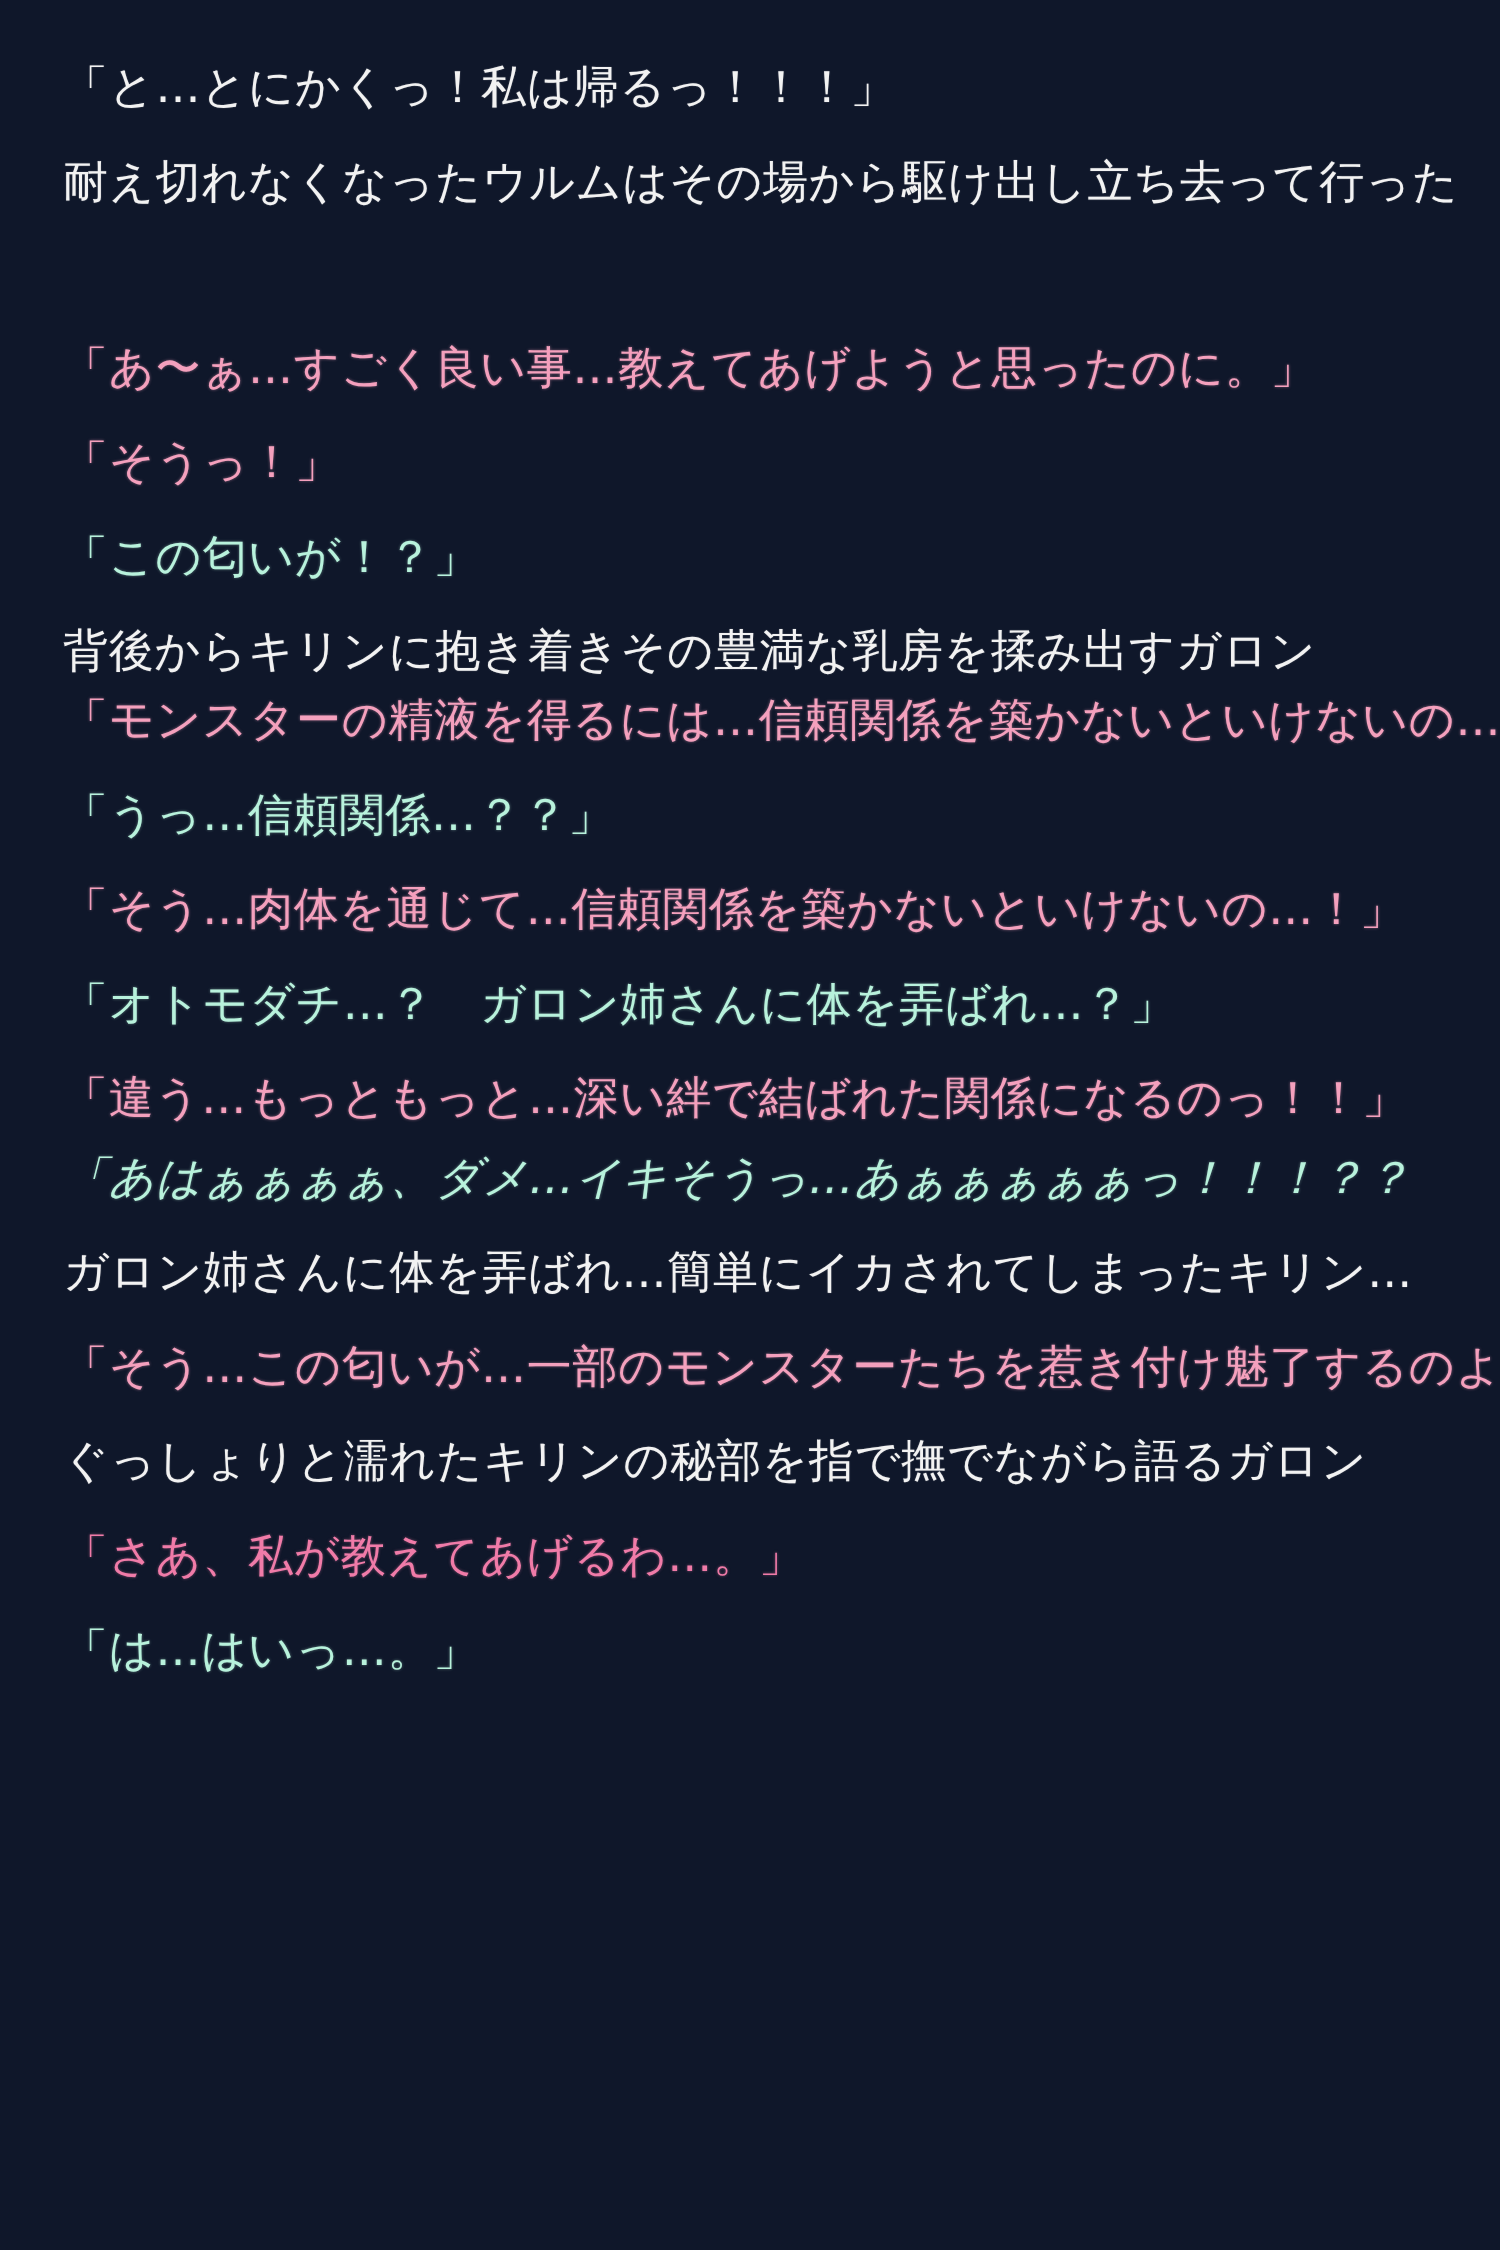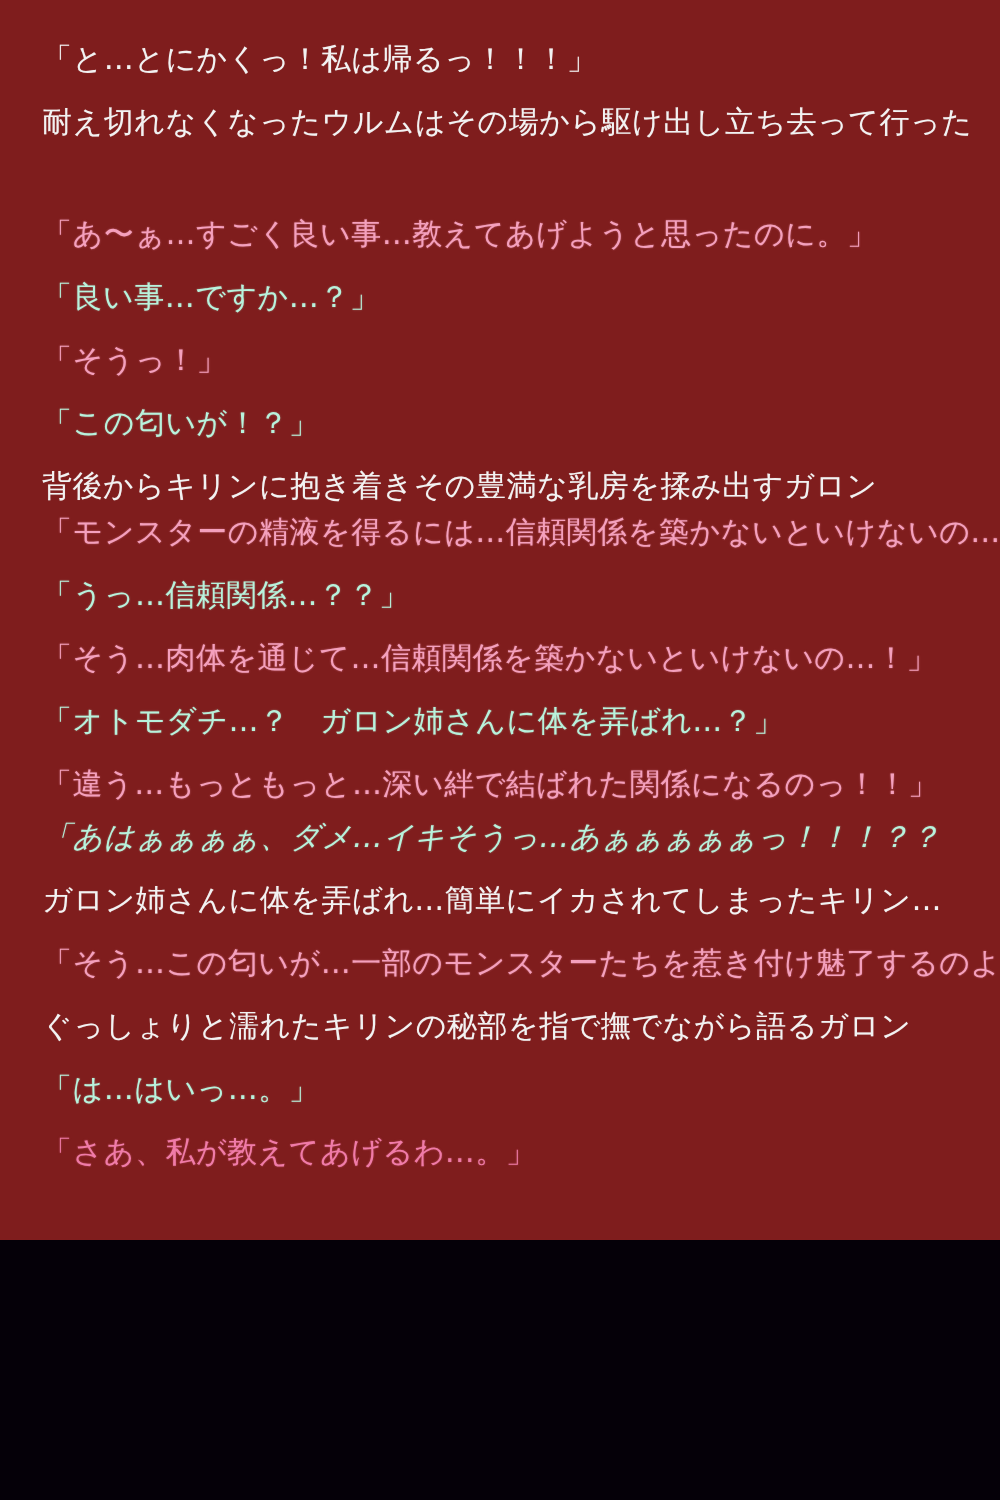--- a/index.html
+++ b/index.html
@@ -9,22 +9,22 @@
   }
   body {
     width: 1000px;
     height: 1500px;
     overflow: hidden;
     font-family: "DejaVu Sans", "Liberation Sans", sans-serif;
   }
   #page {
     position: relative;
     width: 1000px;
-    height: 1240px;
-    background: #7f1d1d;
+    height: 1500px;
+    background: #0f172a;
     box-sizing: border-box;
     padding: 44px 40px 40px 42px;
   }
   .line {
     font-size: 30px;
     line-height: 1.0;
     letter-spacing: 0.5px;
     white-space: pre;
     margin: 0;
     font-weight: 500;
@@ -48,32 +48,31 @@
     color: #f07ba8;
     text-shadow: 0 0 2px rgba(240,123,168,0.5);
   }
 </style>
 </head>
 <body>
 
 <div id="page">
   <div id="lines">
       <p class="line c-white" style="margin: 0px 0px 33px;">「と…とにかくっ！私は帰るっ！！！」</p>
-      <p class="line c-white" style="margin: 0px 0px 38px; text-align: right;">耐え切れなくなったウルムはその場から駆け出し立ち去って行った</p>
+      <p class="line c-white" style="margin: 0px 0px 50px; text-align: right;">耐え切れなくなったウルムはその場から駆け出し立ち去って行った</p>
       <div class="spacer"></div>
       <p class="line c-pink" style="margin: 0px 0px 33px;">「あ〜ぁ…すごく良い事…教えてあげようと思ったのに。」</p>
-      <p class="line c-green" style="margin: 0px 0px 33px;">「良い事…ですか…？」</p>
       <p class="line c-pink" style="margin: 0px 0px 33px;">「そうっ！」</p>
       <p class="line c-green" style="margin: 0px 0px 33px;">「この匂いが！？」</p>
       <p class="line c-white" style="margin: 0px 0px 16px;">背後からキリンに抱き着きその豊満な乳房を揉み出すガロン</p>
       <p class="line c-pink" style="margin: 0px 0px 33px;">「モンスターの精液を得るには…信頼関係を築かないといけないの…。」</p>
       <p class="line c-green" style="margin: 0px 0px 33px;">「うっ…信頼関係…？？」</p>
       <p class="line c-pink" style="margin: 0px 0px 33px;">「そう…肉体を通じて…信頼関係を築かないといけないの…！」</p>
       <p class="line c-green" style="margin: 0px 0px 33px;">「オトモダチ…？　ガロン姉さんに体を弄ばれ…？」</p>
       <p class="line c-pink" style="margin: 0px 0px 23px;">「違う…もっともっと…深い絆で結ばれた関係になるのっ！！」</p>
       <p class="line c-green" style="margin: 0px 0px 33px; font-style: italic;">「あはぁぁぁぁ、ダメ…イキそうっ…あぁぁぁぁぁっ！！！？？</p>
       <p class="line c-white" style="margin: 0px 0px 33px;">ガロン姉さんに体を弄ばれ…簡単にイカされてしまったキリン…</p>
       <p class="line c-pink" style="margin: 0px 0px 33px;">「そう…この匂いが…一部のモンスターたちを惹き付け魅了するのよ。」</p>
       <p class="line c-white" style="margin: 0px 0px 33px;">ぐっしょりと濡れたキリンの秘部を指で撫でながら語るガロン</p>
+      <p class="line c-magenta" style="margin: 0px 0px 33px;">「さあ、私が教えてあげるわ…。」</p>
       <p class="line c-green" style="margin: 0px 0px 33px;">「は…はいっ…。」</p>
-      <p class="line c-magenta" style="margin: 0px 0px 33px;">「さあ、私が教えてあげるわ…。」</p>
     </div>
 </div>
 
 </body></html>

